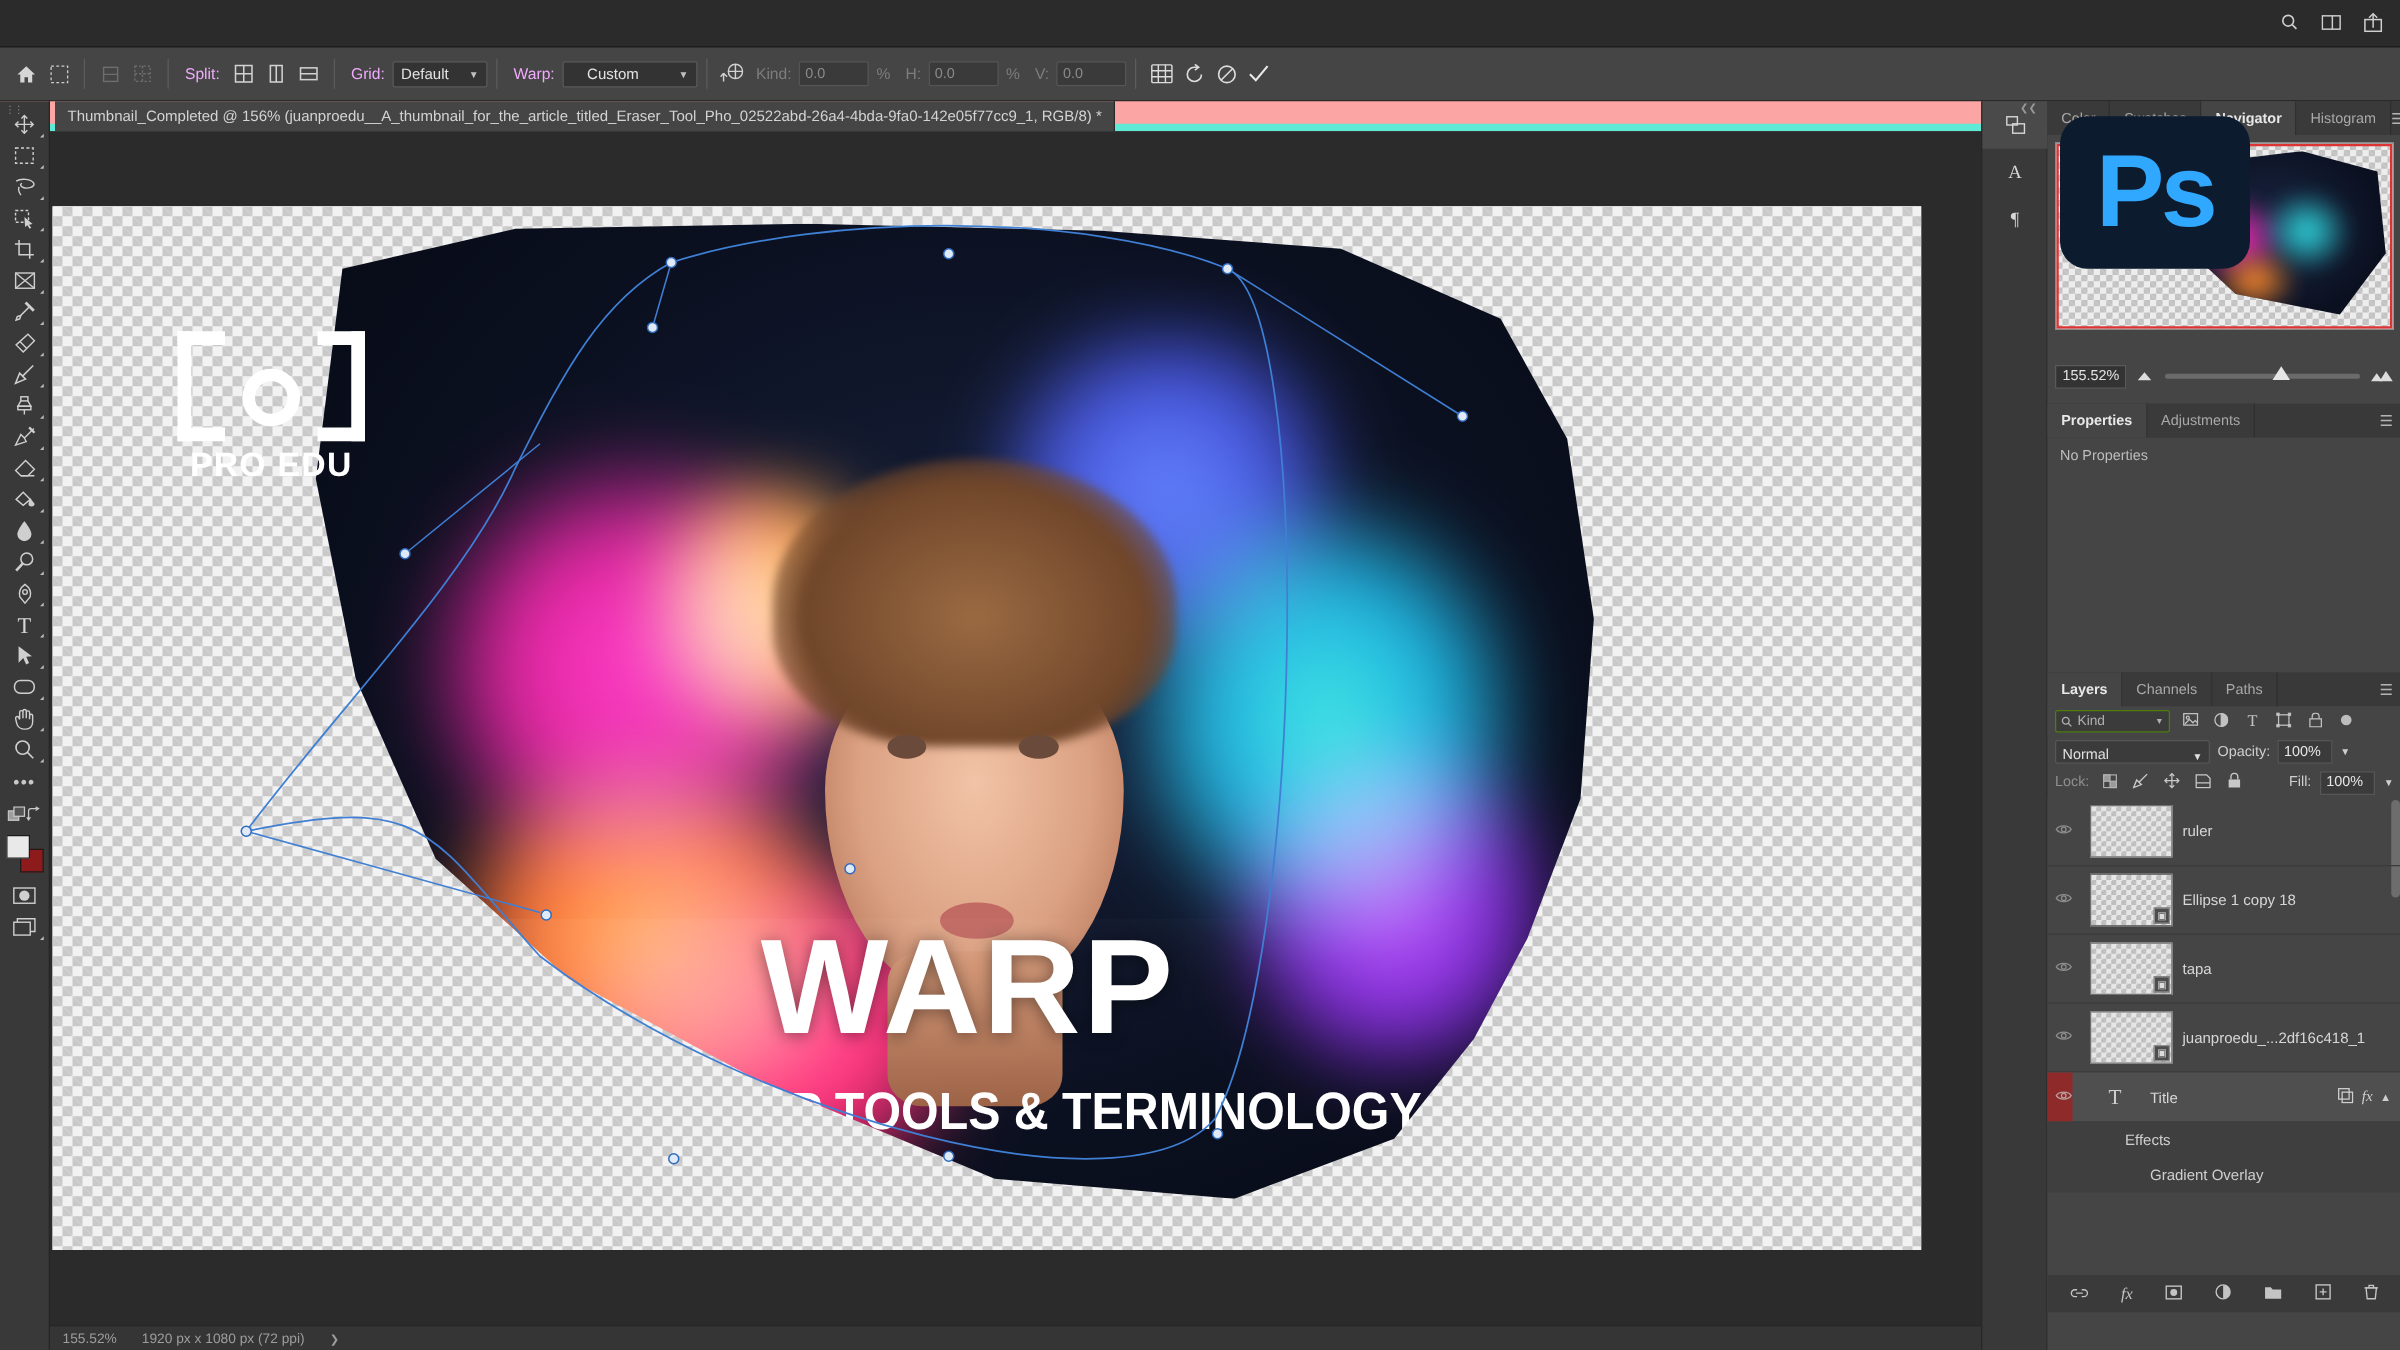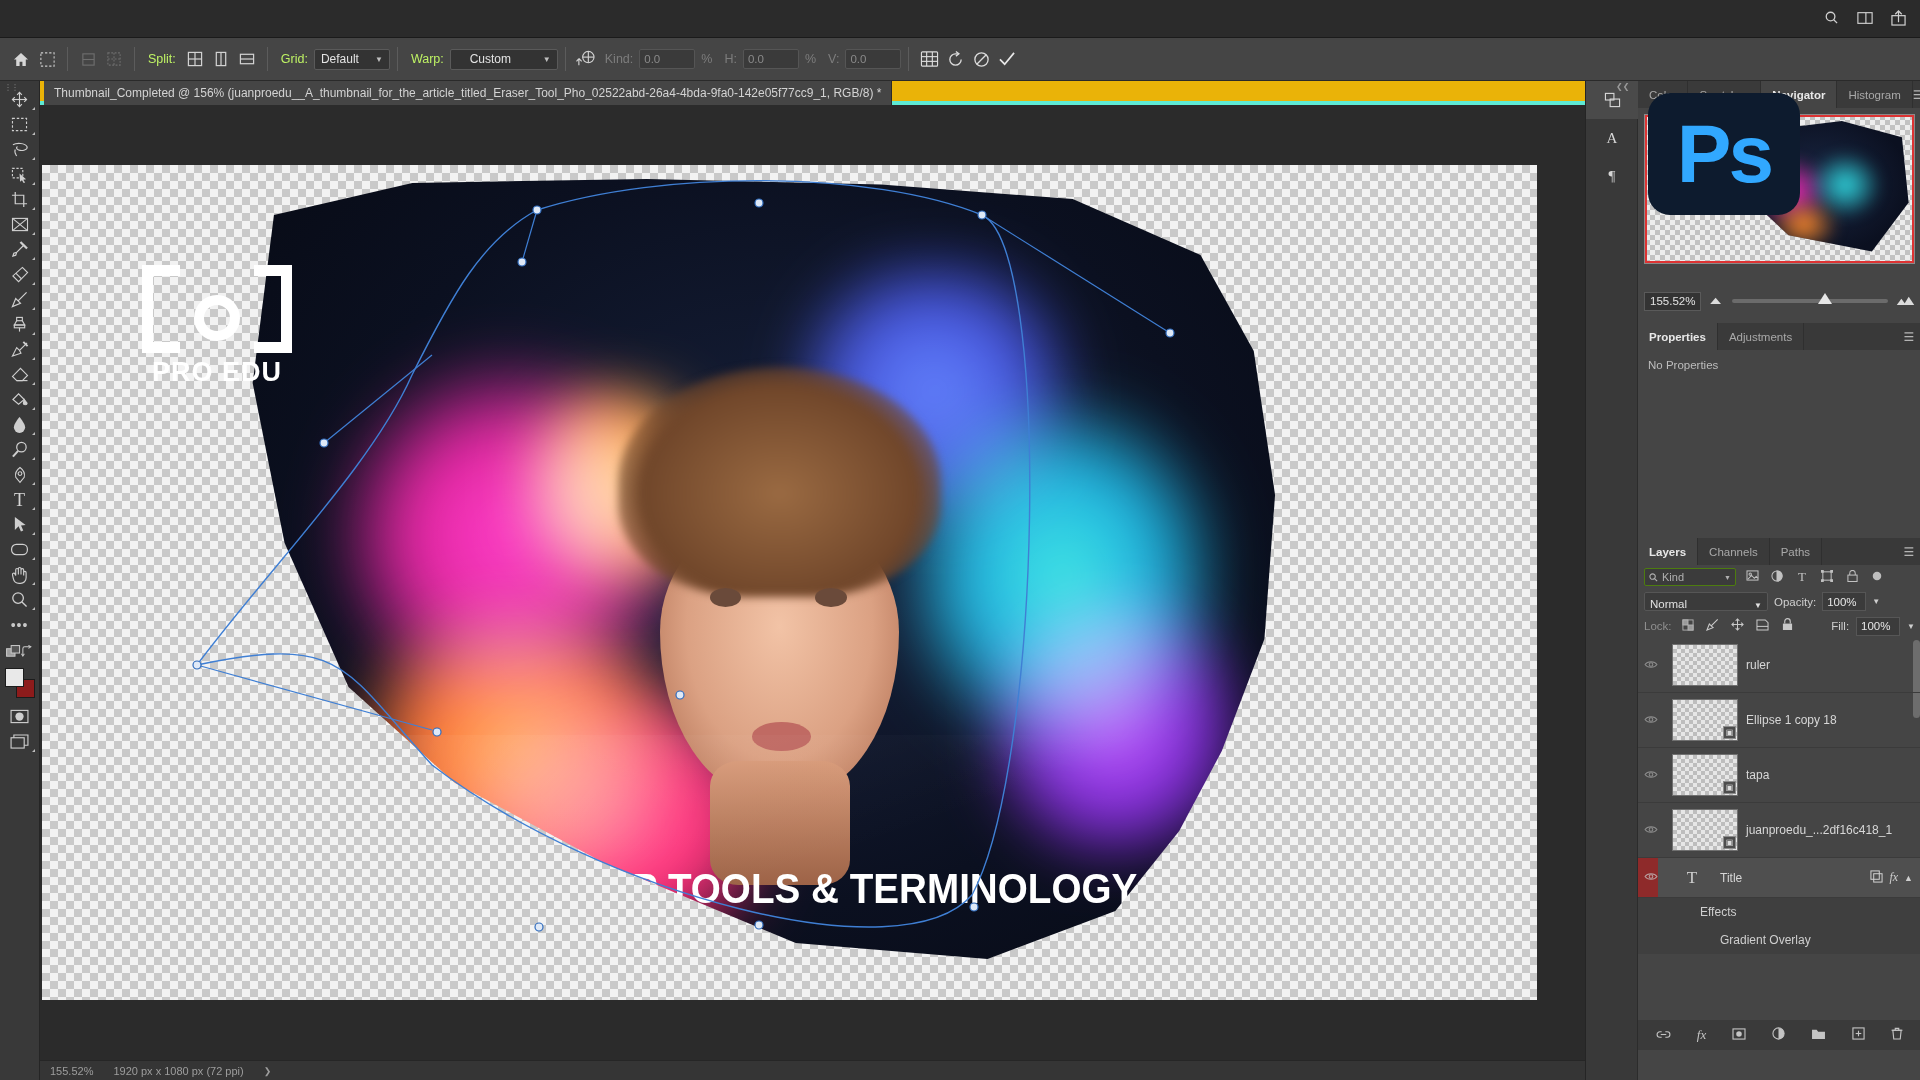--- a/index.html
+++ b/index.html
@@ -11,34 +11,34 @@
   #app-bar{ position:absolute; left:0; top:0; width:1920px; height:38px;
     background:#2b2b2b; border-bottom:1px solid #1b1b1b; }
 
   
   #options-bar{ position:absolute; left:0; top:38px; width:1920px; height:43px;
     background:#454545; border-bottom:1px solid #2a2a2a;
     display:flex; align-items:center; padding:0 8px; gap:0px; }
   .opt-ico{ width:26px; height:26px; display:flex; align-items:center;
     justify-content:center; color:#d6d6d6; font-size:13px; }
   .opt-ico.dim{ color:#6e6e6e; }
-  .opt-lbl{ color:#bef264; font-size:12.5px; padding:0 6px; white-space:nowrap; }
+  .opt-lbl{ color:#f0abfc; font-size:12.5px; padding:0 6px; white-space:nowrap; }
   .opt-lbl.dim{ color:#7d7d7d; }
   .sep{ width:1px; height:24px; background:#5c5c5c; margin:0 7px; }
   .select{ background:#333333; border:1px solid #5a5a5a; border-radius:2px;
     height:21px; color:#e3e3e3; font-size:12px; display:flex; align-items:center;
     padding:0 6px; gap:6px; }
   .select .cv{ font-size:8px; color:#bfbfbf; margin-left:auto; }
   .numfield{ background:#3a3a3a; border:1px solid #555; border-radius:2px;
     height:20px; width:56px; color:#8a8a8a; font-size:11.5px;
     display:flex; align-items:center; padding:0 4px; }
 
   
   #tabbar{ position:absolute; left:0; top:81px; width:1660px; height:24px;
-    background:#eab308; border-bottom:4px solid #5eead4; display:flex; }
+    background:#fca5a5; border-bottom:6px solid #5eead4; display:flex; }
   #doctab{ height:24px; background:#454545; color:#d3d3d3; font-size:12px;
     display:flex; align-items:center; padding:0 10px; white-space:nowrap;
     border-right:1px solid #2a2a2a; margin-left:44px; }
 
   
   #toolbar{ position:absolute; left:0; top:81px; width:40px; height:999px;
     background:#393939; border-right:1px solid #252525;
     display:flex; flex-direction:column; align-items:center; padding-top:6px; }
   .tool{ width:34px; height:25px; display:flex; align-items:center;
     justify-content:center; position:relative; color:#cfcfcf; }
@@ -614,20 +614,21 @@
           background:#6a4a3a; border-radius:50%;"></div>
         <div style="position:absolute; left:60%; top:56%; width:9%; height:4%;
           background:#6a4a3a; border-radius:50%;"></div>
         <div style="position:absolute; left:42%; top:84%; width:17%; height:6%;
           background:#c06a63; border-radius:50%;"></div>
       </div>
 
       <div style="position:absolute; left:0; bottom:0; width:100%; height:30%;
         background:linear-gradient(160deg, rgba(255,255,255,.06), rgba(255,255,255,0) 55%);"></div>
 
+      <div id="warp-title">WARP</div>
       <div id="warp-sub">PHOTOSHOP TOOLS &amp; TERMINOLOGY</div>
     </div>
 
     <div id="proedu">
       <span class="bracket bl"></span>
       <span class="bracket br"></span>
       <span class="ring"></span>
       <span class="txt">PRO EDU</span>
     </div>
 

